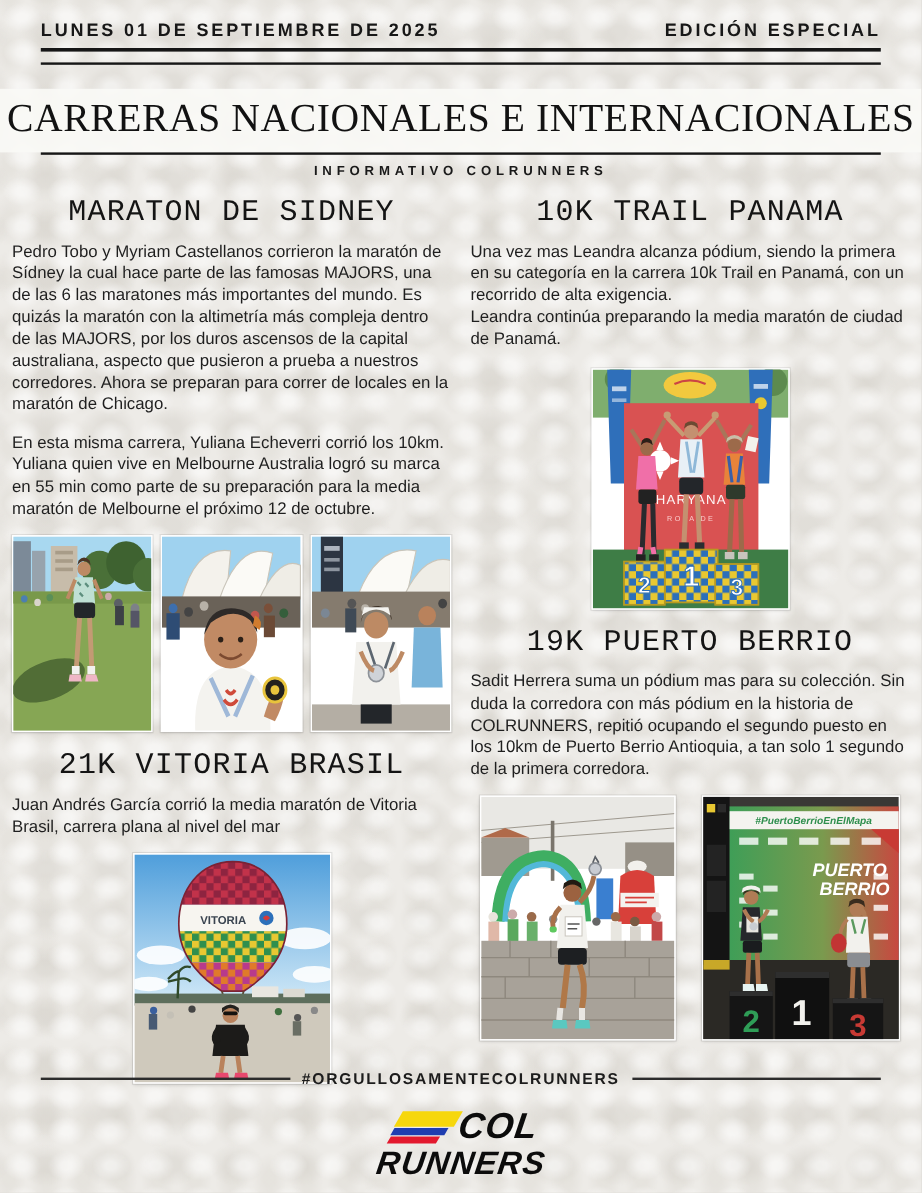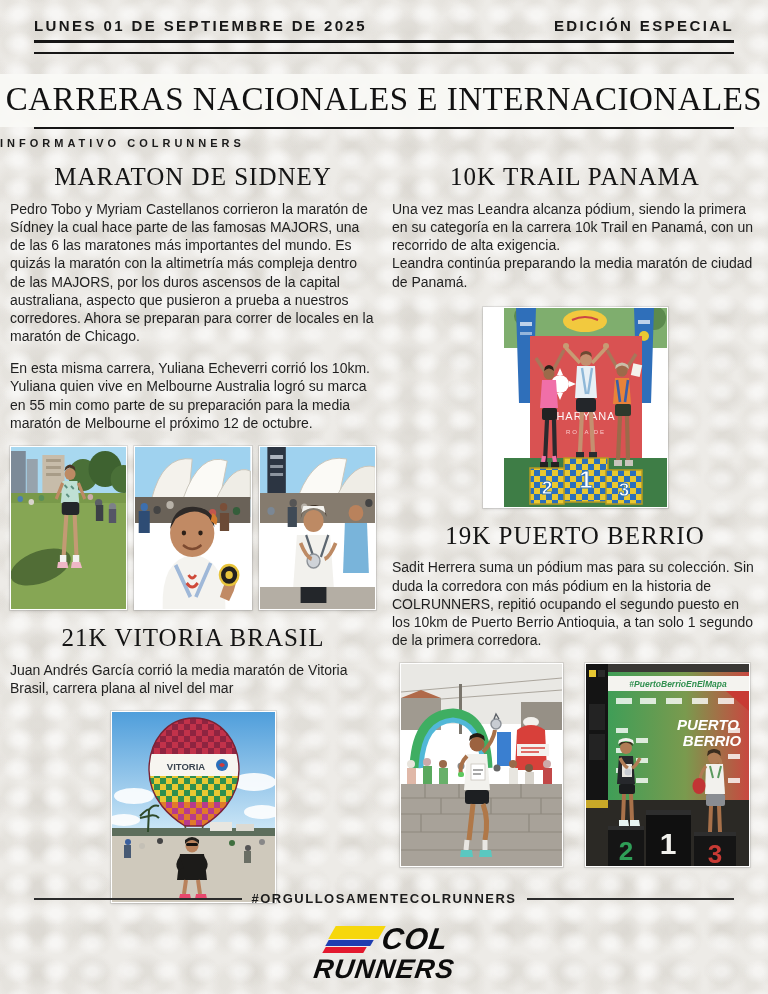--- a/index.html
+++ b/index.html
@@ -16,36 +16,36 @@
   }
   
   .topbar{display:flex;justify-content:space-between;align-items:flex-end;
     padding:17px 34px 6px;font-size:15px;font-weight:bold;letter-spacing:2.4px;color:#171717;}
   .rule{height:3px;background:#161616;margin:0 34px;}
   .rule.thin{height:2px;}
   .rule.gap{margin-top:9px;}
   .title-band{margin-top:20px;background:rgba(250,249,246,.9);padding:7px 0 9px;text-align:center;}
   h1{margin:0;font-family:"Liberation Serif","DejaVu Serif",serif;font-weight:500;
     font-size:33px;letter-spacing:.5px;color:#121212;}
-  .kicker{padding:8px 0 4px;font-size:11px;font-weight:bold;letter-spacing:4px;color:#1a1a1a;}
+  .kicker{padding:8px 0 4px;text-align:center;font-size:11px;font-weight:bold;letter-spacing:4px;color:#1a1a1a;}
   
   .cols{display:grid;grid-template-columns:1fr 1fr;column-gap:16px;padding:0 10px;}
-  h2{margin:10px 0 8px;font-family:Liberation Serif, serif;font-weight:500;
+  h2{margin:10px 0 8px;font-family:Liberation Mono, monospace;font-weight:500;
     font-size:25px;line-height:1.15;letter-spacing:1px;text-align:center;color:#141414;}
   h2.mt{margin-top:14px;}
   .col p{margin:0 0 14px;font-size:14px;line-height:1.3;color:#1f1f1f;}
   .col p.tight{margin-bottom:0;}
   
   .photo{background:#fff;border:1px solid rgba(255,255,255,.9);
     box-shadow:0 0 0 1px rgba(0,0,0,.08),0 1px 3px rgba(0,0,0,.15);}
   .photo svg{display:block;width:100%;height:100%;}
   .row3{display:flex;gap:7px;margin-top:0;}
   .row3 .photo{flex:1;height:162px;}
   .balloon-wrap{width:163px;height:190px;margin:10px auto 0;}
-  .panama-wrap{width:163px;height:199px;margin:16px auto 0;padding-left:20px;}
+  .panama-wrap{width:163px;height:199px;margin:16px auto 0;}
   .row2{display:flex;gap:22px;justify-content:center;margin-top:14px;}
   .pb1{width:161px;height:202px;}
   .pb2{width:163px;height:202px;}
   
   .footer{position:absolute;left:0;right:0;top:891px;}
   .hash-row{display:flex;align-items:center;gap:10px;margin:0 34px;}
   .hash-row .line{flex:1;height:2px;background:#2c2c2c;}
   .hashtag{font-size:13px;font-weight:bold;letter-spacing:1.5px;color:#1c1c1c;white-space:nowrap;}
   .logo{margin-top:16px;display:flex;flex-direction:column;align-items:center;}
   .logo-top{display:flex;align-items:center;}

